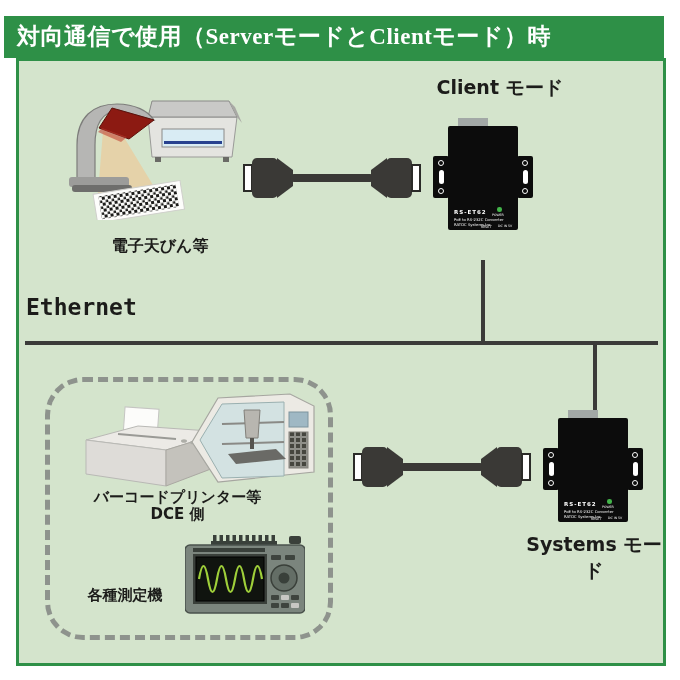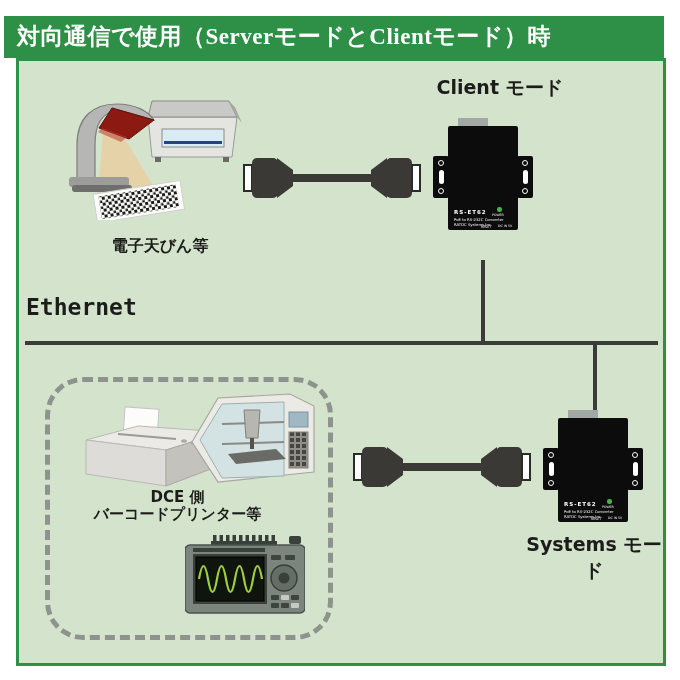--- a/index.html
+++ b/index.html
@@ -165,22 +165,22 @@
     <line x1="34" y1="34" x2="96" y2="32" stroke="#8a8a86" stroke-width="2"></line>
     <line x1="34" y1="54" x2="96" y2="52" stroke="#8a8a86" stroke-width="2"></line>
     <polygon points="56,20 72,20 70,48 58,48" fill="#b8b6b0" stroke="#82807a" stroke-width="1"></polygon>
     <rect x="62" y="48" width="4" height="11" fill="#55534e"></rect>
     <polygon points="40,64 88,59 98,69 48,74" fill="#6a6a66"></polygon>
     <rect x="101" y="22" width="19" height="15" fill="#9fb8c4" stroke="#7c949e"></rect>
     <rect x="101" y="42" width="19" height="36" fill="url(#kp)" stroke="#82807a"></rect>
   </svg>
 
   <div class="lbl two-line-sm" style="left:40px;top:489px;">
+    <div>バーコードプリンター等</div>
     <div>DCE 側</div>
-    <div>バーコードプリンター等</div>
   </div>
 
   <svg style="left:185px;top:535px;" width="120" height="80" viewBox="0 0 120 80">
     <g>
       <rect x="26" y="6" width="66" height="5" fill="#39403a"></rect>
       <rect x="28" y="0" width="3.5" height="9" fill="#39403a"></rect>
         <rect x="34.5" y="0" width="3.5" height="9" fill="#39403a"></rect>
       <rect x="41" y="0" width="3.5" height="9" fill="#39403a"></rect>
         <rect x="47.5" y="0" width="3.5" height="9" fill="#39403a"></rect>
       <rect x="54" y="0" width="3.5" height="9" fill="#39403a"></rect>
@@ -200,20 +200,21 @@
     <rect x="100" y="20" width="10" height="5" rx="1" fill="#3e443e"></rect>
     <circle cx="99" cy="43" r="13" fill="#646e66" stroke="#3a403a" stroke-width="1.5"></circle>
     <circle cx="99" cy="43" r="5.5" fill="#39403a"></circle>
     <rect x="86" y="60" width="8" height="5" rx="1" fill="#3e443e"></rect>
     <rect x="96" y="60" width="8" height="5" rx="1" fill="#c8c8c4"></rect>
     <rect x="106" y="60" width="8" height="5" rx="1" fill="#3e443e"></rect>
     <rect x="86" y="68" width="8" height="5" rx="1" fill="#3e443e"></rect>
     <rect x="96" y="68" width="8" height="5" rx="1" fill="#3e443e"></rect>
     <rect x="106" y="68" width="8" height="5" rx="1" fill="#c8c8c4"></rect>
   </svg>
+  <div class="lbl" style="left:55px;top:586px;width:140px;font-size:15px;">各種測定機</div>
 
   <div class="cable" style="left:353px;top:447px;">
     <div class="c-tip lft"></div>
     <div class="c-body lft"></div>
     <div class="c-taper lft"></div>
     <div class="c-line"></div>
     <div class="c-taper rgt"></div>
     <div class="c-body rgt"></div>
     <div class="c-tip rgt"></div>
   </div>

